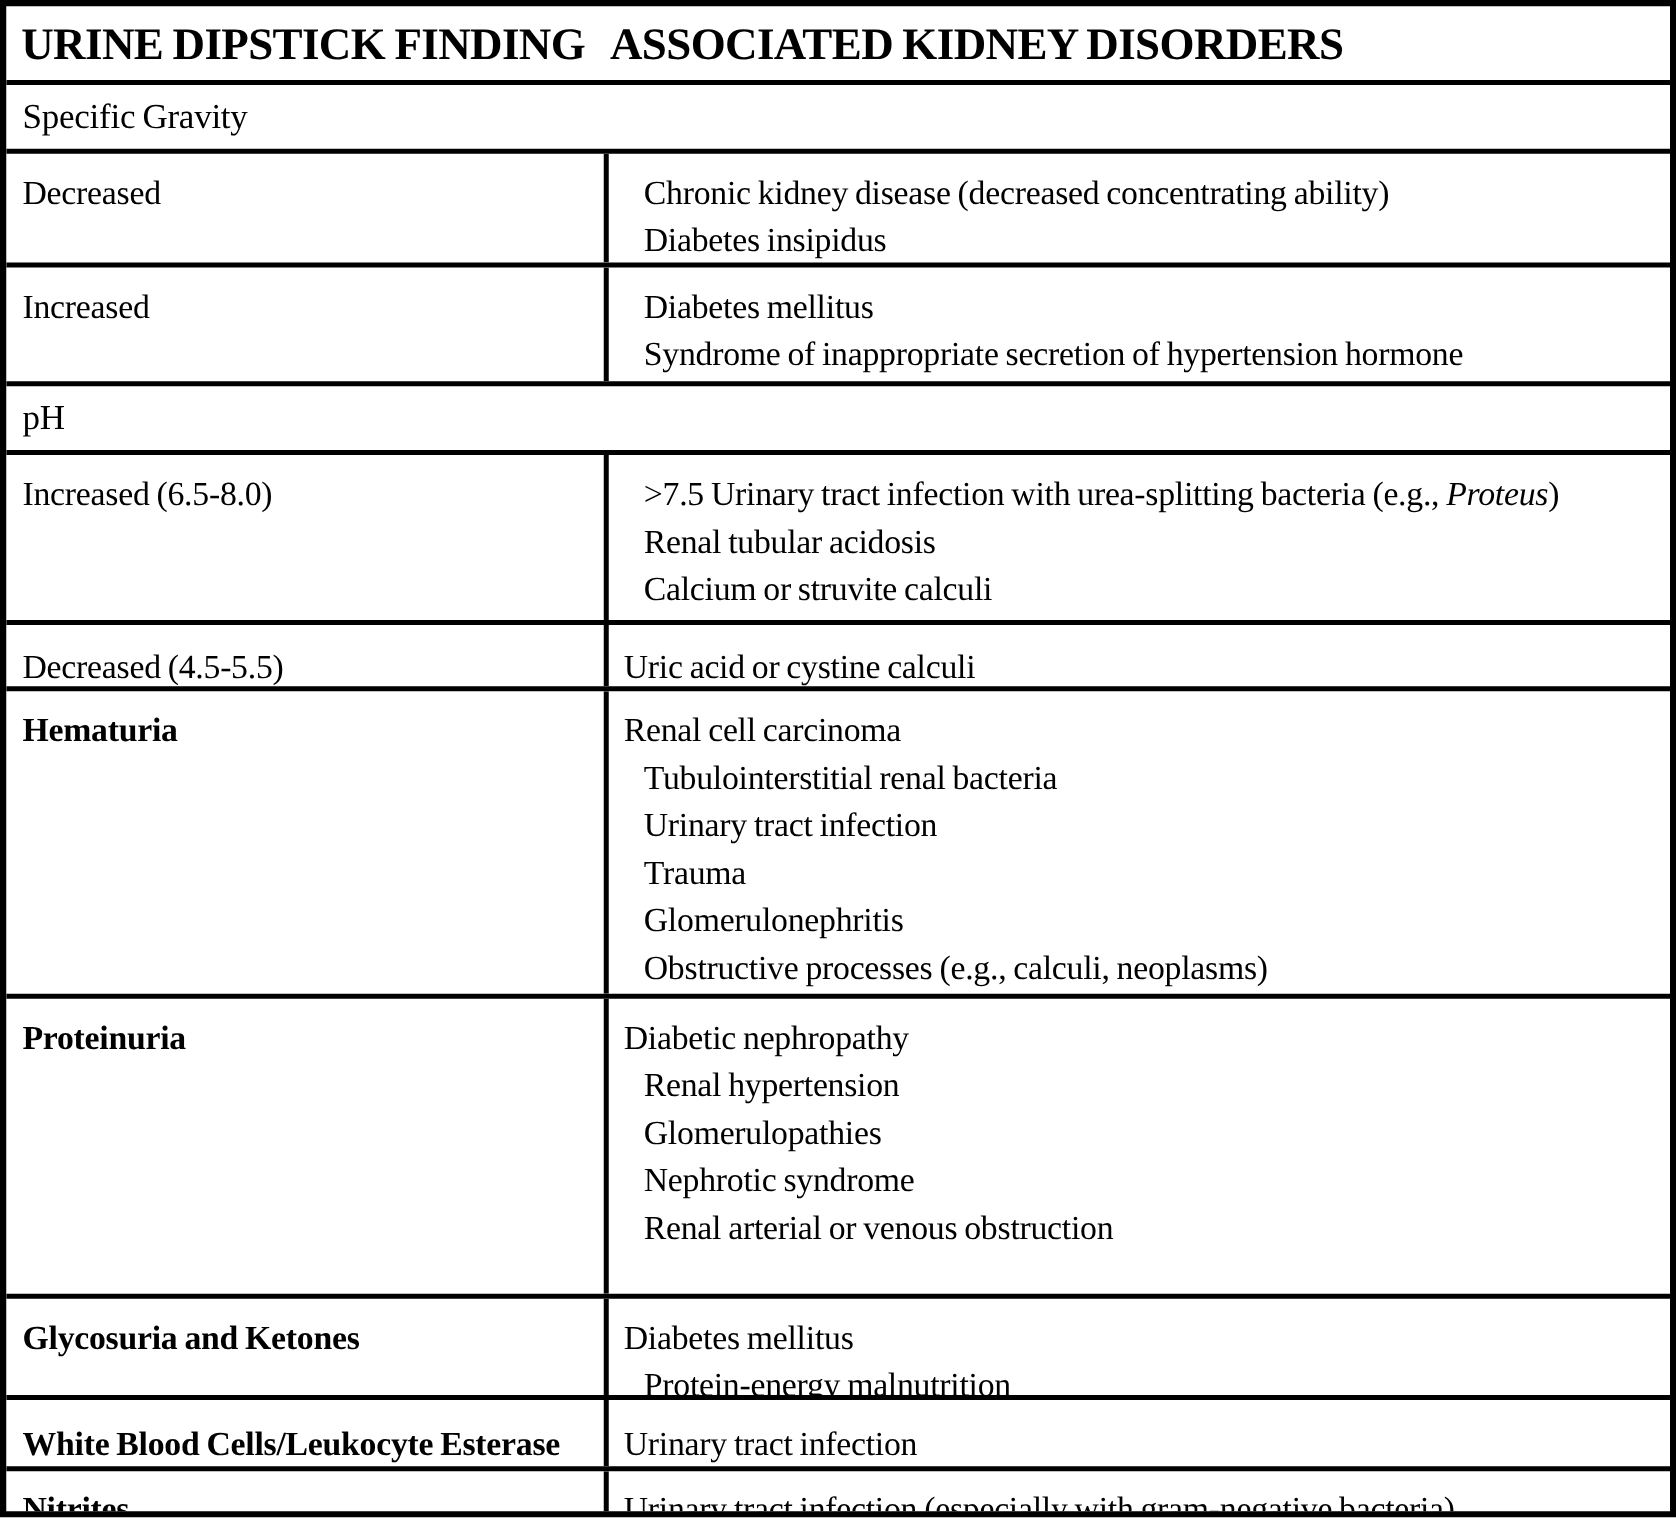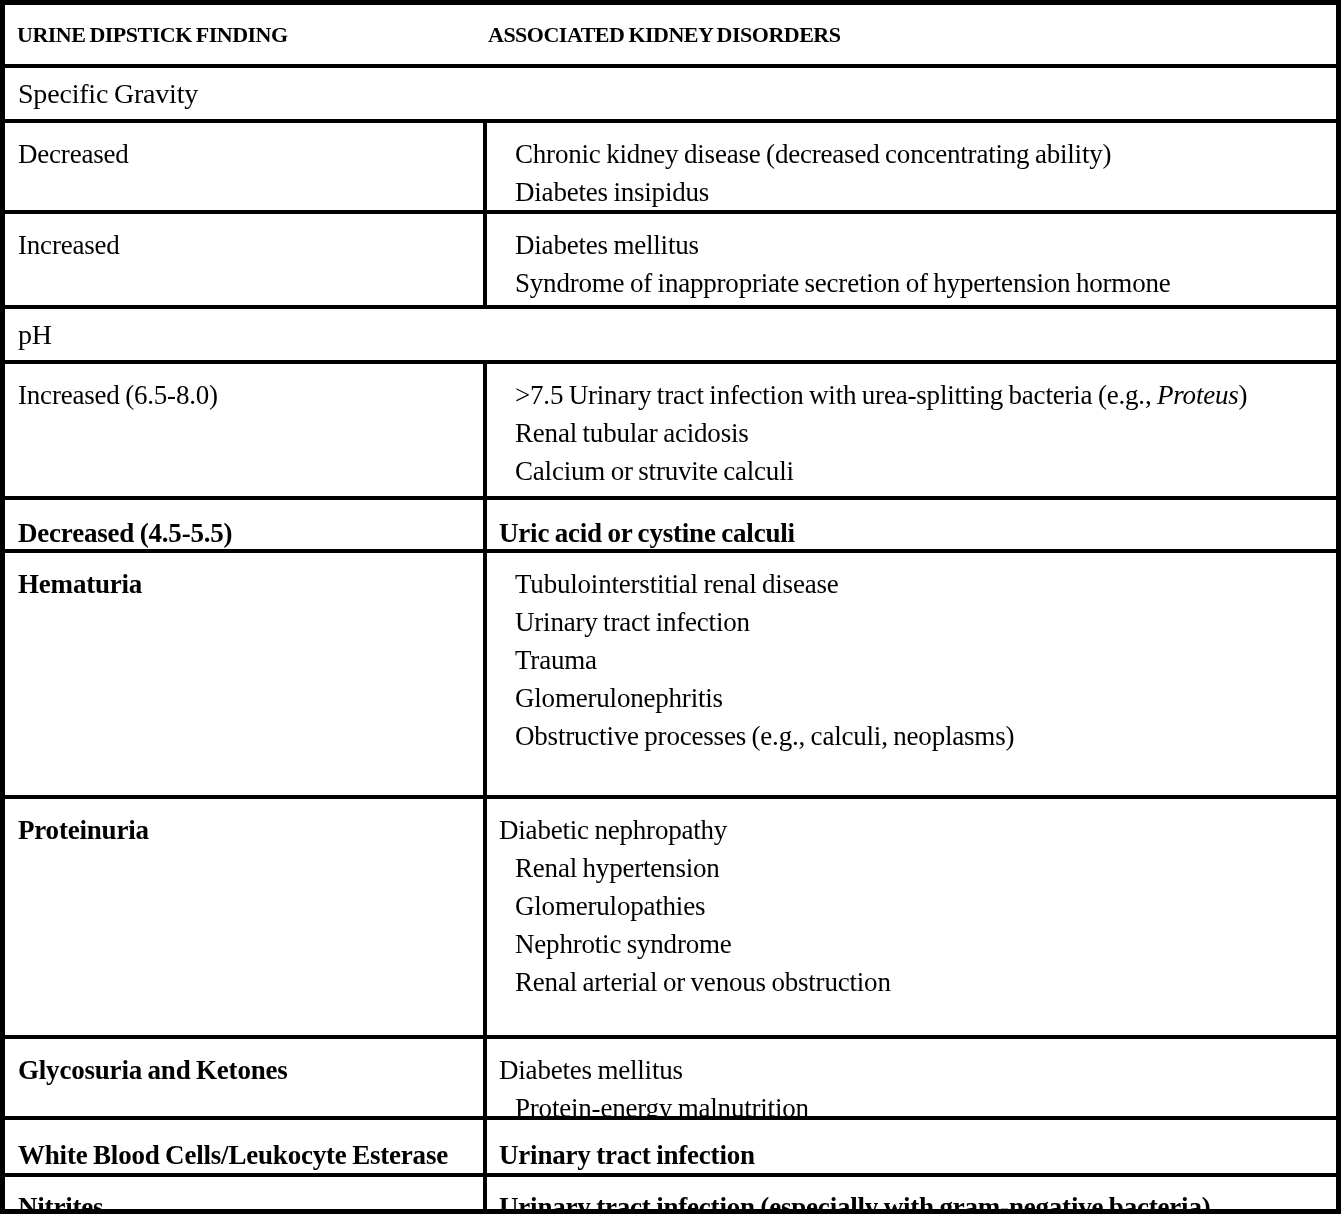--- a/index.html
+++ b/index.html
@@ -26,21 +26,21 @@
     border-bottom: 4px solid #000000;
     display: flex;
     overflow: hidden;
   }
   .row.last { border-bottom: none; }
 
   
   .row-header {
     align-items: center;
     font-weight: bold;
-    font-size: 22px;
+    font-size: 36px;
     letter-spacing: -0.5px;
   }
   .hc1 {
     width: 478px;
     box-sizing: border-box;
     padding-left: 12px;
     flex: 0 0 478px;
   }
   .hc2 { padding-left: 5px; }
 
@@ -66,21 +66,20 @@
     box-sizing: border-box;
     padding: 12px 4px 0 12px;
     line-height: 38px;
     overflow: hidden;
   }
   .single .cell-left,
   .single .cell-right {
     display: flex;
     align-items: center;
     padding-top: 16px;
-    font-weight: bold;
   }
   .bold { font-weight: bold; }
   .line { white-space: nowrap; }
   .line.indent { margin-left: 16px; }
   .line i { font-style: italic; }
 </style>
 </head>
 <body>
 
 <div class="table">
@@ -126,21 +125,22 @@
   <div class="row single" style="height:53px">
     <div class="cell-left">Decreased (4.5-5.5)</div>
     <div class="cell-right">
       <div class="line">Uric acid or cystine calculi</div>
     </div>
   </div>
 
   <div class="row" style="height:246px">
     <div class="cell-left bold">Hematuria</div>
     <div class="cell-right">
-      <div class="line indent">Tubulointerstitial renal disease</div>
+      <div class="line">Renal cell carcinoma</div>
+      <div class="line indent">Tubulointerstitial renal bacteria</div>
       <div class="line indent">Urinary tract infection</div>
       <div class="line indent">Trauma</div>
       <div class="line indent">Glomerulonephritis</div>
       <div class="line indent">Obstructive processes (e.g., calculi, neoplasms)</div>
     </div>
   </div>
 
   <div class="row" style="height:240px">
     <div class="cell-left bold">Proteinuria</div>
     <div class="cell-right">

